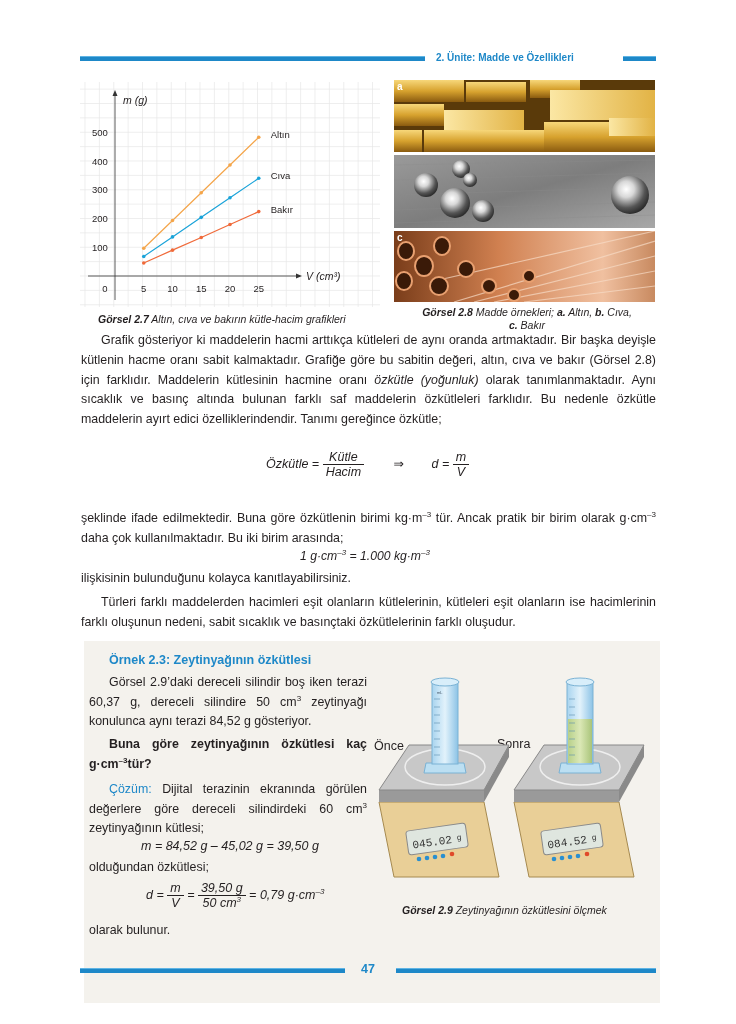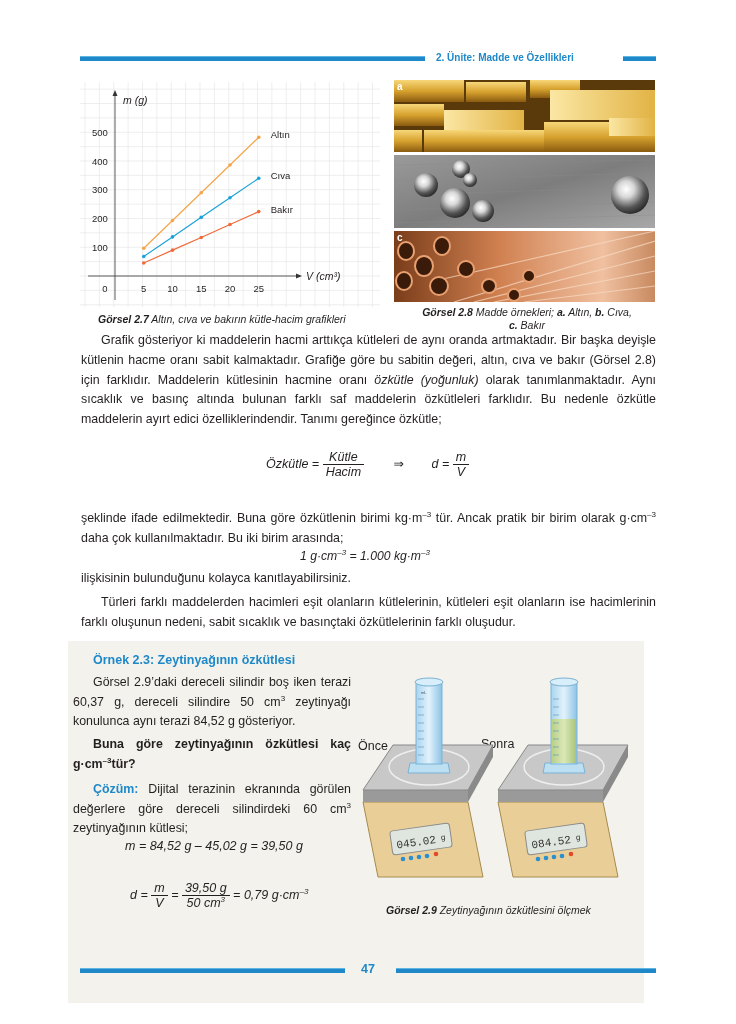--- a/index.html
+++ b/index.html
@@ -12,25 +12,25 @@
   .caption b{font-style:italic;font-weight:bold;}
   .photo{position:absolute;left:394px;width:261px;overflow:hidden;}
   .body-text{position:absolute;left:81px;width:575px;font-size:12.4px;line-height:19.8px;text-align:justify;}
   .body-text p{margin:0;}
   .indent{text-indent:20px;}
   .ital{font-style:italic;}
   .formula{position:absolute;font-size:12.5px;font-style:italic;}
   .frac{display:inline-block;vertical-align:middle;text-align:center;}
   .frac .num{display:block;border-bottom:1px solid #231f20;padding:0 3px;}
   .frac .den{display:block;padding:0 3px;}
-  .example{position:absolute;left:68px;top:641px;width:576px;height:362px;background:#f4f2ed;}
+  .example{position:absolute;left:84px;top:641px;width:576px;height:362px;background:#f4f2ed;}
   .ex-title{position:absolute;left:25px;top:12px;font-size:12.5px;font-weight:bold;color:#1e88c8;}
   .ex-text{position:absolute;left:5px;width:278px;font-size:12.4px;line-height:19.5px;text-align:justify;}
   .ex-text p{margin:0;}
-  .blue-b{color:#1e88c8;font-weight:bold;}
+  .blue-b{color:#1e88c8;font-weight:normal;}
   sup{font-size:8px;vertical-align:5px;line-height:0;}
   .page-num{position:absolute;left:361px;top:962px;font-size:12.5px;font-weight:bold;color:#1e88c8;}
 </style>
 </head>
 <body>
 
 <div class="hline" style="left:80px;top:56px;width:345px;"></div>
 <div class="hdr-title">2. Ünite: Madde ve Özellikleri</div>
 <div class="hline" style="left:623px;top:56px;width:33px;"></div>
 
@@ -250,25 +250,31 @@
   <div class="ex-text" style="top:32px;">
     <p class="indent"><span>Görsel 2.9’daki dereceli silindir boş iken terazi 60,37 g, dereceli silindire 50 cm</span><sup>3</sup><span> zeytinyağı konulunca aynı terazi 84,52 g gösteriyor.</span></p>
   </div>
   <div class="ex-text" style="top:94px;font-weight:bold;">
     <p class="indent"><span>Buna göre zeytinyağının özkütlesi kaç g·cm</span><sup>–3</sup><span>tür?</span></p>
   </div>
   <div class="ex-text" style="top:139px;">
     <p class="indent"><span class="blue-b">Çözüm:</span><span> Dijital terazinin ekranında görülen değerlere göre dereceli silindirdeki 60 cm</span><sup>3</sup><span> zeytinyağının kütlesi;</span></p>
   </div>
   <div class="formula" style="left:57px;top:198px;">m = 84,52 g – 45,02 g = 39,50 g</div>
+  <div class="ex-text" style="top:217px;">
+    <p>olduğundan özkütlesi;</p>
+  </div>
   <div class="formula" style="left:62px;top:240px;">
     <span>d =</span>
     <span class="frac"><span class="num">m</span><span class="den">V</span></span>
     <span>=</span>
     <span class="frac"><span class="num">39,50 g</span><span class="den"><span>50 cm</span><sup>3</sup></span></span><span> = 0,79 g·cm</span><sup>–3</sup>
+  </div>
+  <div class="ex-text" style="top:280px;">
+    <p>olarak bulunur.</p>
   </div>
 
   <div class="abs" style="left:290px;top:98px;font-size:12.5px;">Önce</div>
   <div class="abs" style="left:413px;top:96px;font-size:12.5px;">Sonra</div>
   <svg class="abs" style="left:290px;top:36px;" width="280" height="230" viewBox="0 0 280 230">
     <defs>
       <linearGradient id="glass" x1="0" y1="0" x2="1" y2="0">
         <stop offset="0" stop-color="#a8d4ef"></stop>
           <stop offset="0.5" stop-color="#e2f2fb"></stop>
           <stop offset="1" stop-color="#8cc3e6"></stop>

